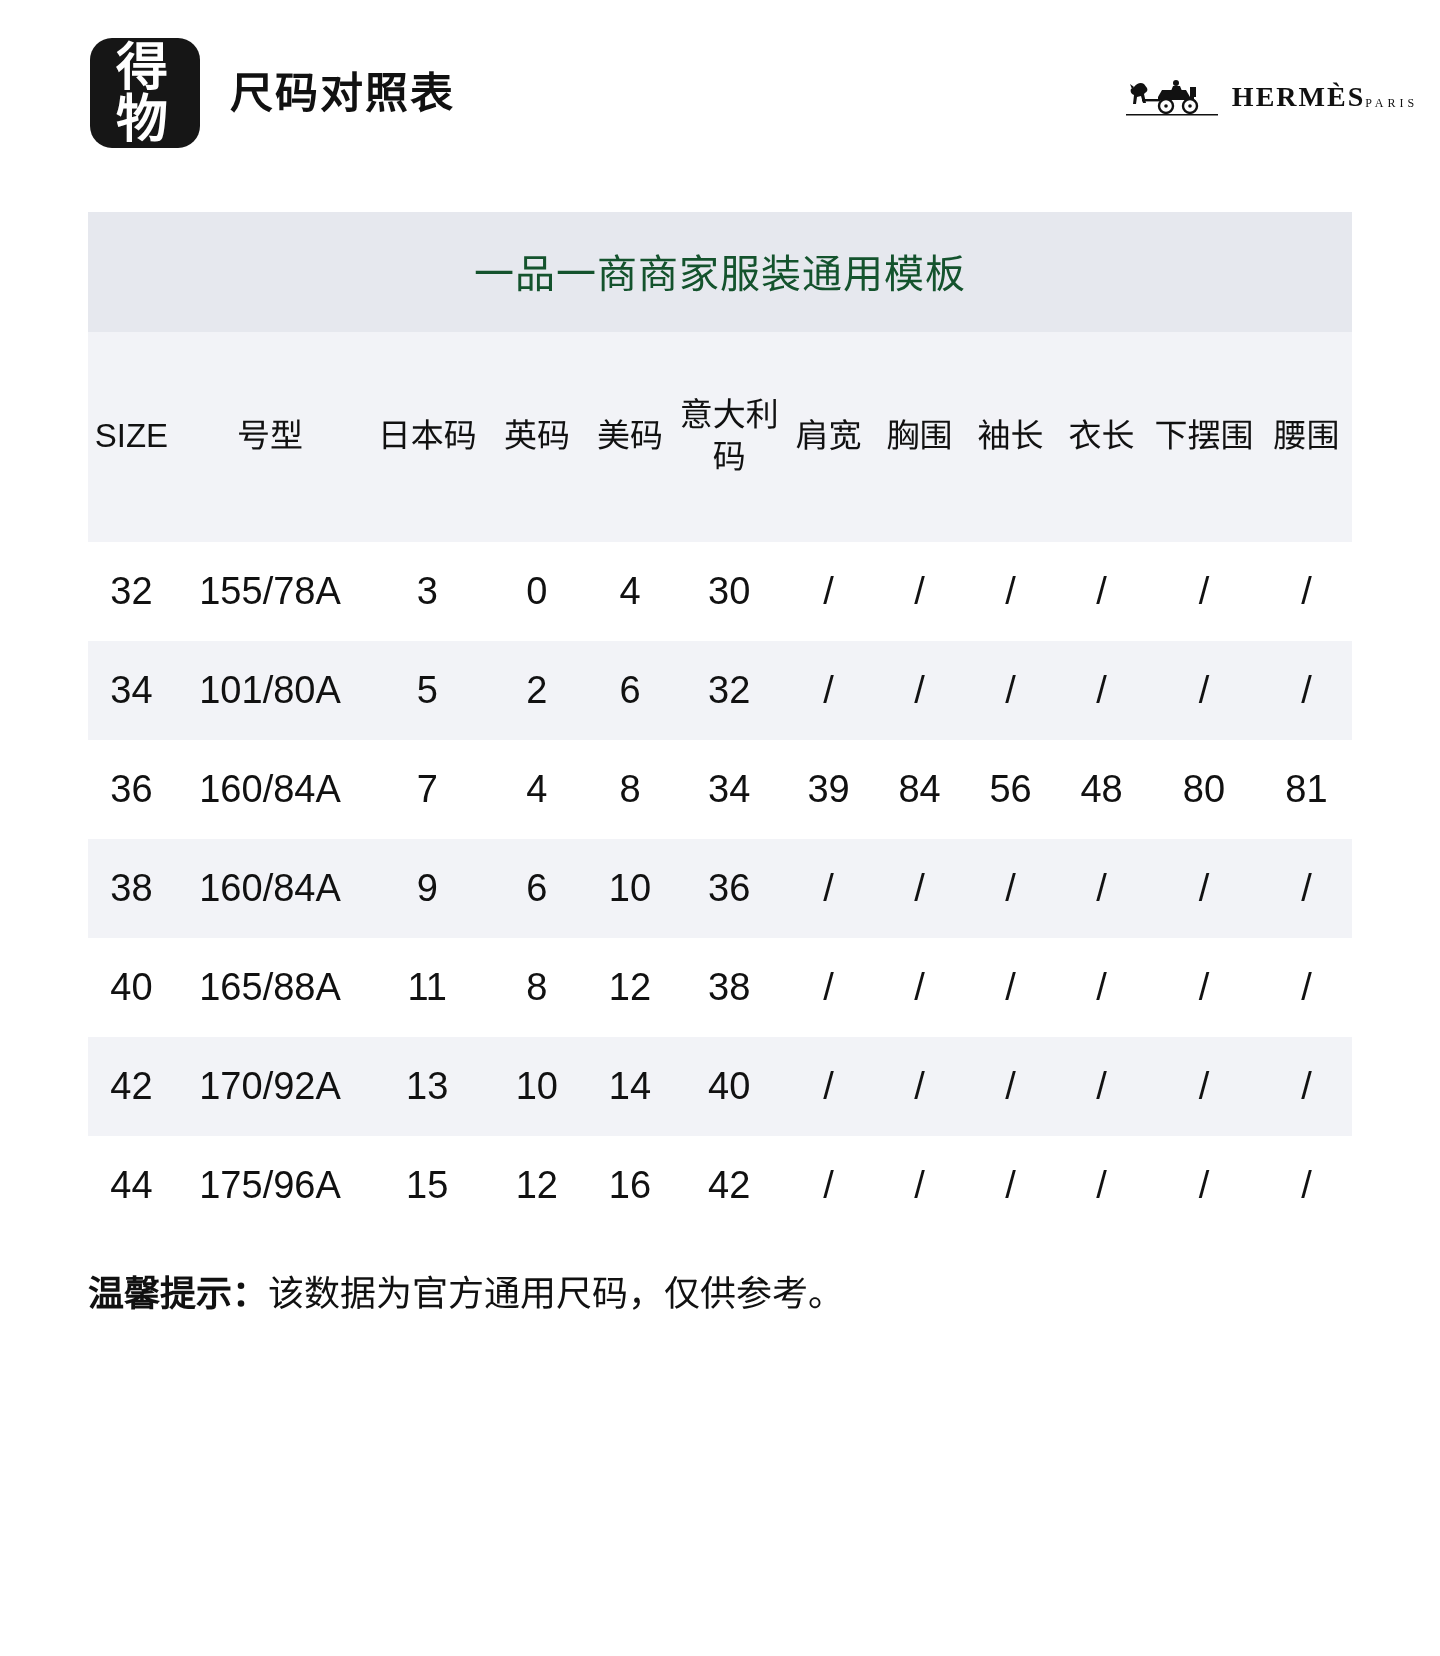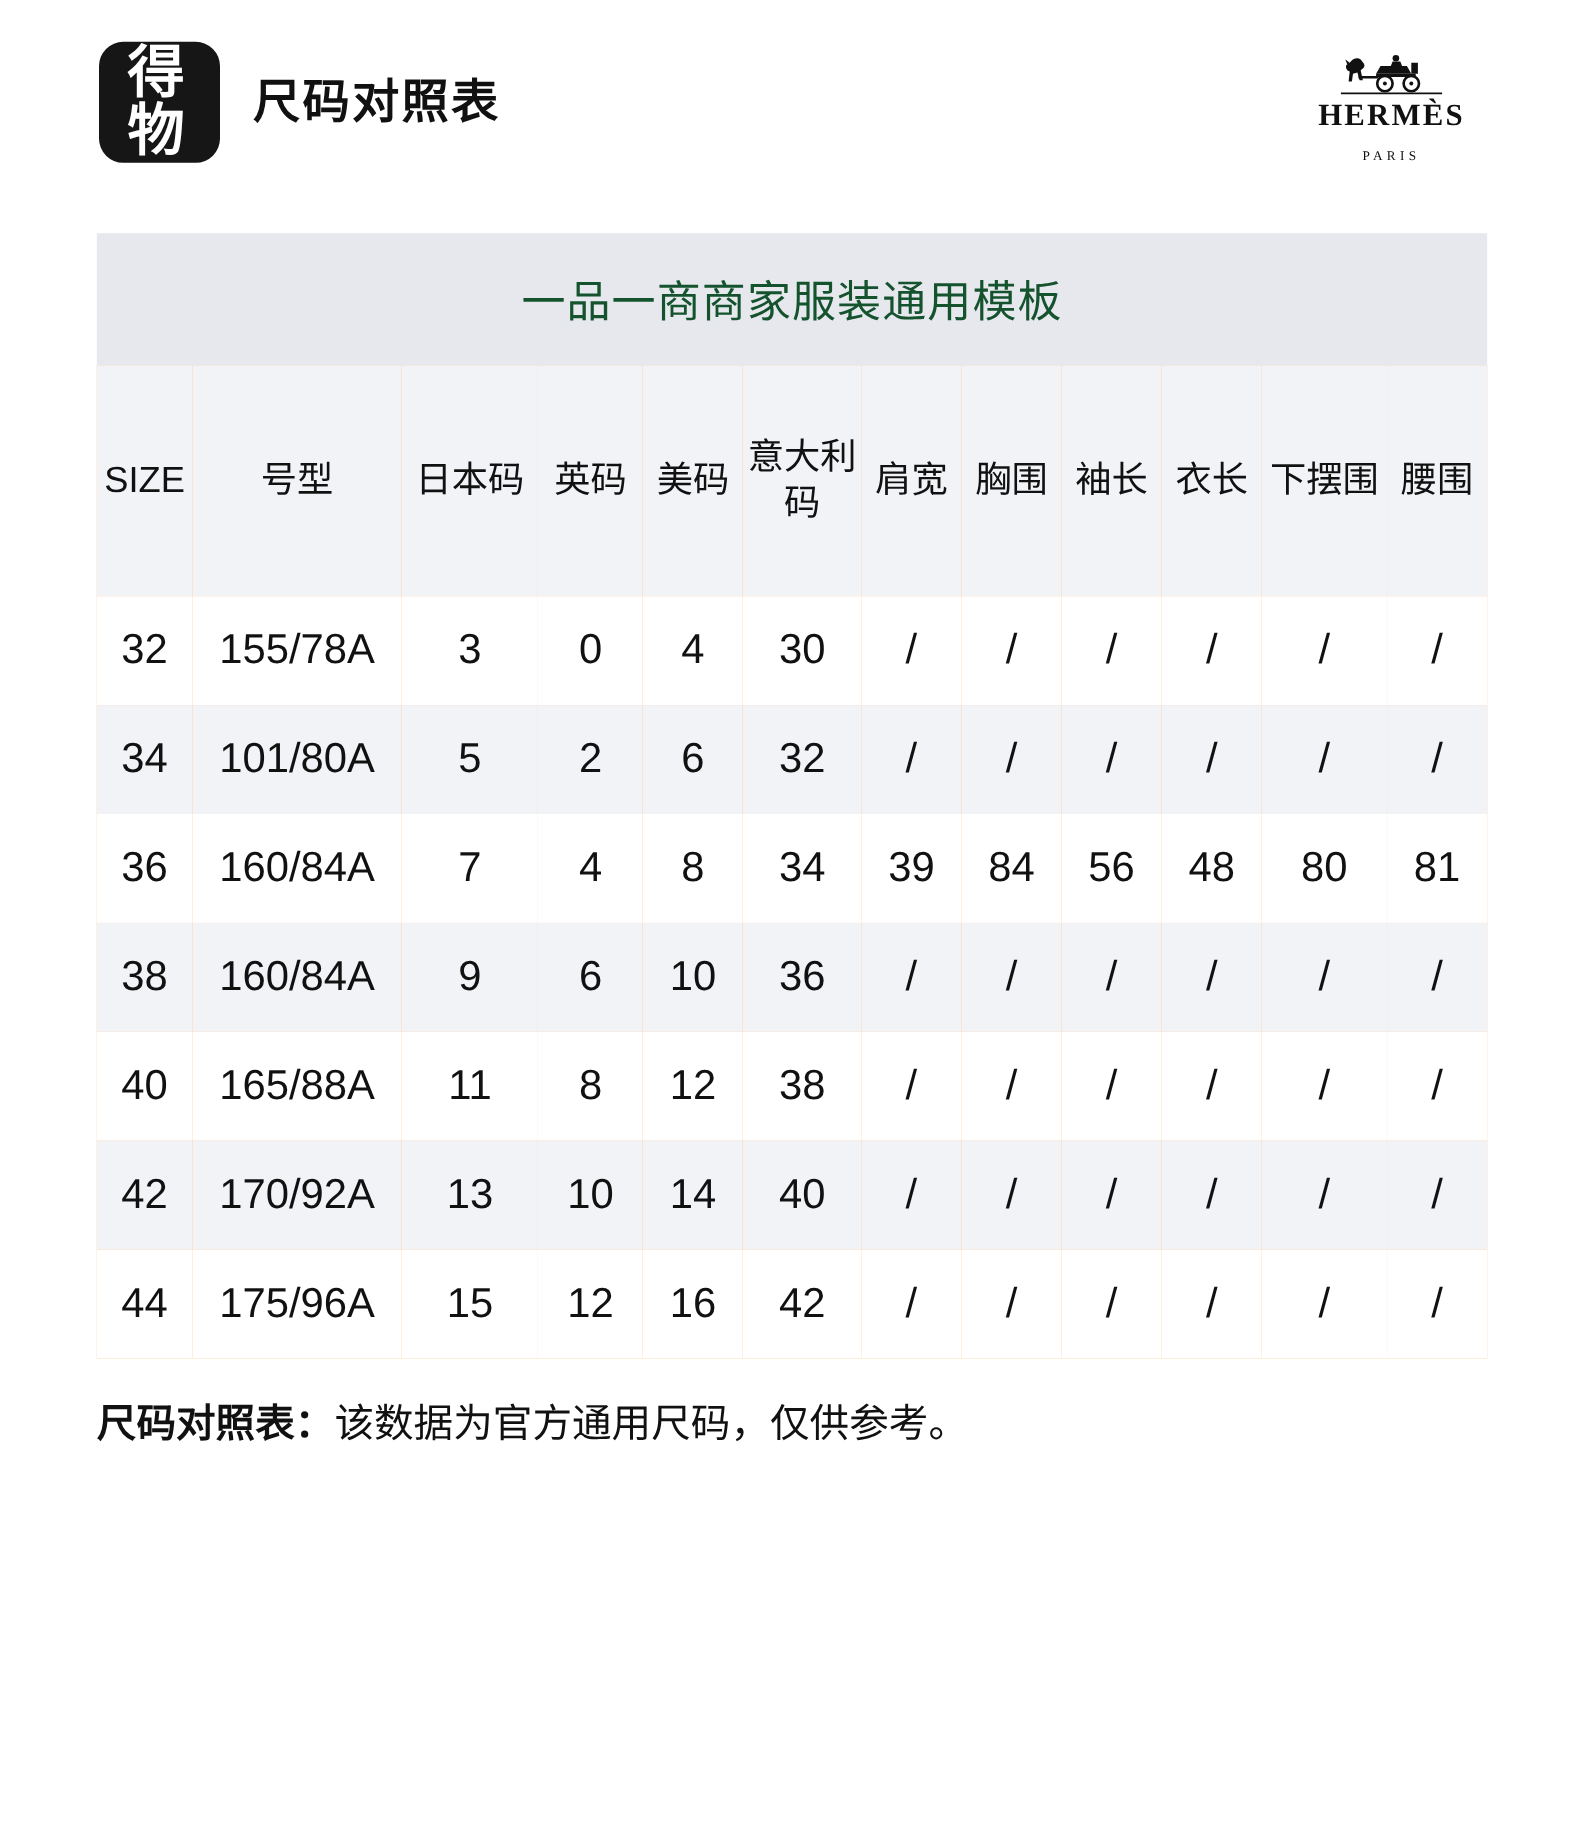--- a/index.html
+++ b/index.html
@@ -53,21 +53,21 @@
     letter-spacing: 2px;
     line-height: 1;
     color: #111111;
     white-space: nowrap;
   }
   .header-spacer { flex: 1 1 auto; }
 
   .hermes-logo {
     width: 150px;
     display: flex;
-    flex-direction: column;
+    flex-direction: row;
     align-items: center;
     justify-content: center;
     padding-top: 6px;
   }
   .hermes-logo svg { display: block; }
   .hermes-word {
     font-family: "Liberation Serif", "DejaVu Serif", serif;
     font-size: 28px;
     letter-spacing: 2px;
     font-weight: 700;
@@ -325,16 +325,16 @@
           <td>/</td>
           <td>/</td>
           <td>/</td>
           <td>/</td>
         </tr>
       </tbody>
     </table>
   </div>
 
   <div class="note">
-    <b>尺码对照表：</b><span>该数据为官方通用尺码，仅供参考。</span>
+    <b>温馨提示：</b><span>该数据为官方通用尺码，仅供参考。</span>
   </div>
 
 </div>
 
 </body></html>

